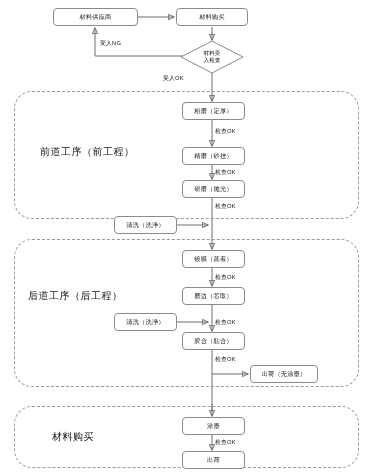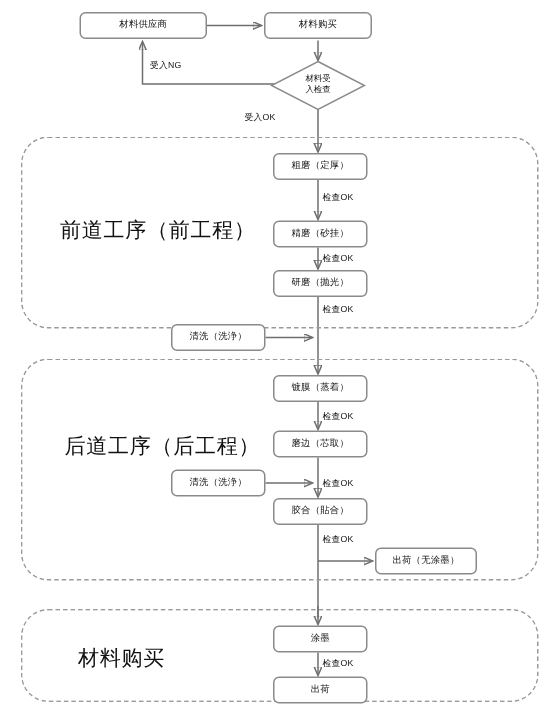--- a/index.html
+++ b/index.html
@@ -17,21 +17,21 @@
   
   .lane{
     position:absolute;
     border:1px dashed #9a9a9a;
     border-radius:18px;
     background:transparent;
     box-sizing:border-box;
   }
   .lane-label{
     position:absolute;
-    font-size:14px;
+    font-size:10px;
     letter-spacing:0.5px;
     color:#111;
     white-space:nowrap;
   }
   
   .node{
     position:absolute;
     box-sizing:border-box;
     border:1px solid #8a8a8a;
     border-radius:4px;
@@ -124,21 +124,21 @@
 
     <line x1="212" y1="404" x2="212" y2="416" marker-end="url(#arrow)"></line>
 
     <line x1="212" y1="435" x2="212" y2="450" marker-end="url(#arrow)"></line>
   </svg>
 
   <div class="lane" style="left:14px;top:91px;width:345px;height:128px;"></div>
   <div class="lane-label" style="left:40px;top:145px;">前道工序（前工程）</div>
 
   <div class="lane" style="left:14px;top:239px;width:345px;height:148px;"></div>
-  <div class="lane-label" style="left:43px;top:289px;">后道工序（后工程）</div>
+  <div class="lane-label" style="left:28px;top:289px;">后道工序（后工程）</div>
 
   <div class="lane" style="left:14px;top:406px;width:345px;height:62px;"></div>
   <div class="lane-label" style="left:52px;top:430px;">材料购买</div>
 
   <div class="node" style="left:53px;top:8px;width:85px;height:18px;">材料供应商</div>
 
   <div class="node" style="left:176px;top:8px;width:72px;height:18px;">材料购买</div>
 
   <div class="diamond-wrap" style="left:180px;top:40px;width:64px;height:34px;">
     <svg width="64" height="34" viewBox="0 0 64 34" xmlns="http://www.w3.org/2000/svg">

